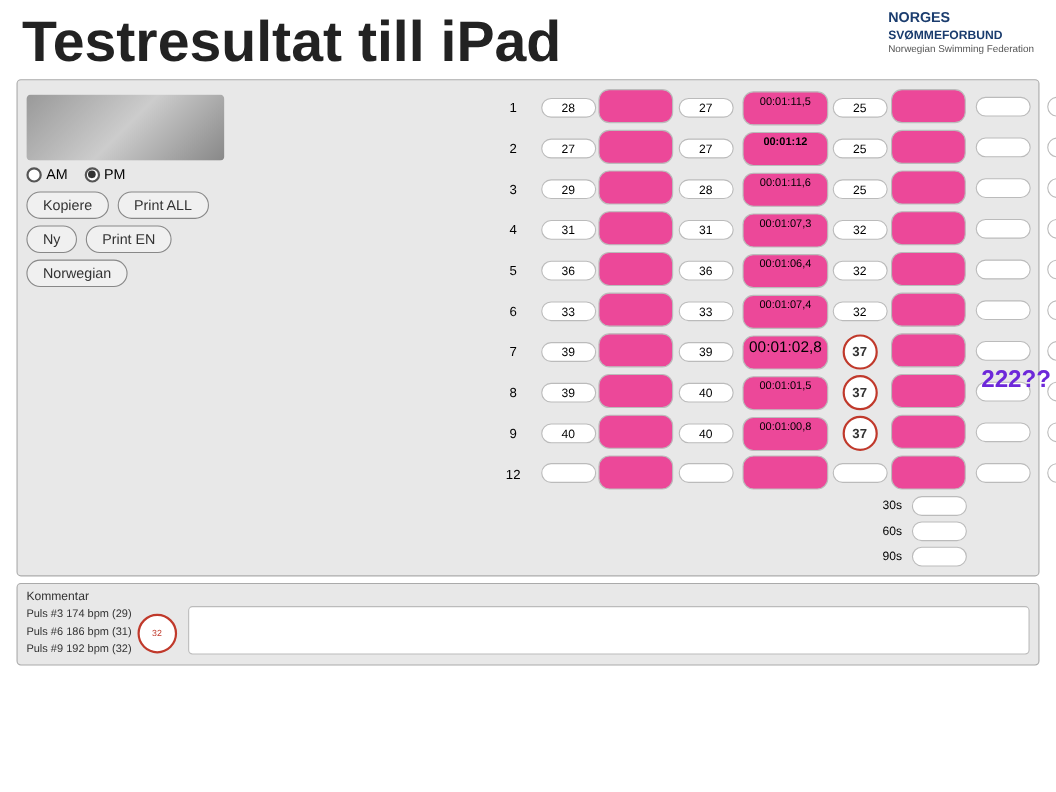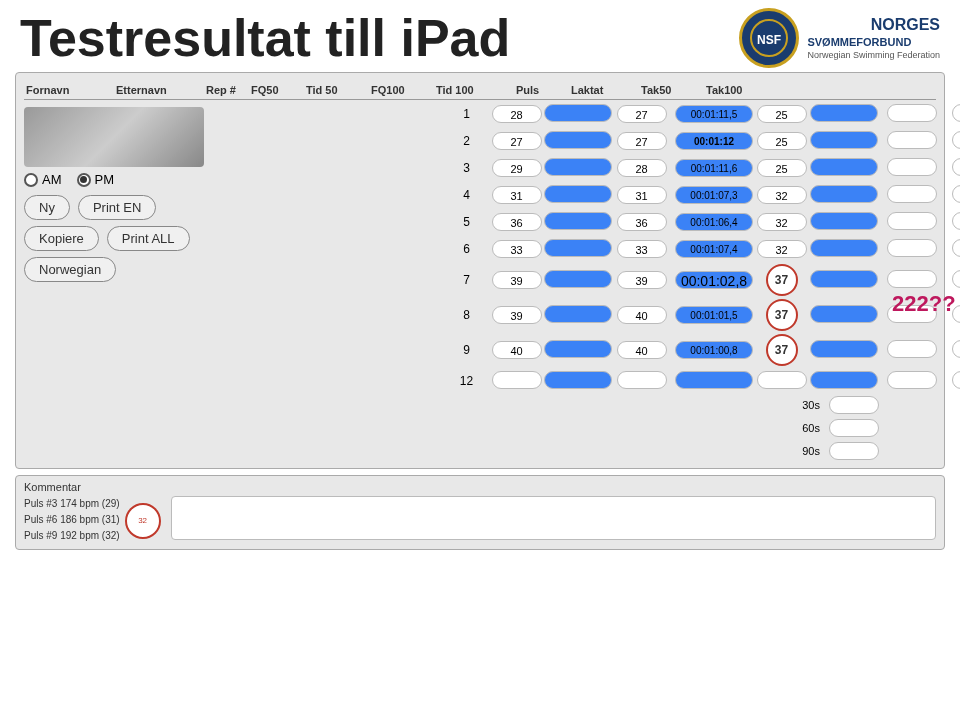--- a/index.html
+++ b/index.html
@@ -47,21 +47,21 @@
       border: 3px solid #c8a020;
     }
     .logo-text {
       display: flex;
       flex-direction: column;
       font-size: 11px;
       font-weight: bold;
       color: #1a3c6e;
       line-height: 1.3;
     }
-    .logo-text .norges { font-size: 16px; text-align: right; }
+    .logo-text .norges { font-size: 13px; }
     .logo-text .sub { font-size: 9px; color: #555; font-weight: normal; }
 
     
     .main-area {
       margin: 0 15px;
       border: 1px solid #aaa;
       border-radius: 4px;
       background: #e8e8e8;
       padding: 8px;
       position: relative;
@@ -183,21 +183,21 @@
       border: 2.5px solid #c0392b;
       font-size: 12px;
       font-weight: bold;
       color: #333;
       background: #fff;
     }
 
     .annotation-222 {
       font-size: 22px;
       font-weight: bold;
-      color: #be185d;
+      color: #6d28d9;
       margin-left: 8px;
     }
     .extra-row {
       display: flex;
       align-items: center;
       gap: 5px;
       font-size: 11px;
     }
 
     
@@ -262,67 +262,48 @@
     }
     .empty-input {
       background: #fff;
       border: 1px solid #bbb;
       border-radius: 10px;
       height: 18px;
       width: 50px;
       display: inline-block;
     }
     .empty-input-wide {
-      background: #3b82f6;
+      background: #ec4899;
       border: 1px solid #bbb;
       border-radius: 10px;
-      height: 18px;
+      height: 31px;
       width: 68px;
       display: inline-block;
     }
 
     .annotation-row {
       position: relative;
     }
   </style>
 </head>
 <body>
 
 <div class="header">
   <div class="title">Testresultat till iPad</div>
   <div class="logo-area">
-    <div class="logo-circle">
-      <svg width="40" height="40" viewBox="0 0 40 40">
-        <circle cx="20" cy="20" r="18" fill="#1a3c6e" stroke="#c8a020" stroke-width="2"></circle>
-        <text x="20" y="26" text-anchor="middle" fill="white" font-size="12" font-weight="bold">NSF</text>
-      </svg>
-    </div>
     <div class="logo-text">
       <span class="norges">NORGES</span>
       <span>SVØMMEFORBUND</span>
       <span class="sub">Norwegian Swimming Federation</span>
     </div>
   </div>
 </div>
 
 <div class="main-area">
 
-  <div class="table-header">
-    <div>Fornavn</div>
-    <div>Etternavn</div>
-    <div>Rep #</div>
-    <div>FQ50</div>
-    <div>Tid 50</div>
-    <div>FQ100</div>
-    <div>Tid 100</div>
-    <div>Puls</div>
-    <div>Laktat</div>
-    <div>Tak50</div>
-    <div>Tak100</div>
-  </div>
 
   <div class="content-layout">
 
     <div class="left-controls">
 
       <div class="avatar-area">
         <div class="avatar-placeholder"></div>
       </div>
 
       <div class="radio-group">
@@ -330,26 +311,26 @@
           <div class="radio-circle"></div>
           <span>AM</span>
         </div>
         <div class="radio-item">
           <div class="radio-circle selected"></div>
           <span>PM</span>
         </div>
       </div>
 
       <div class="btn-row">
+        <button class="btn">Kopiere</button>
+        <button class="btn">Print ALL</button>
+      </div>
+      <div class="btn-row">
         <button class="btn">Ny</button>
         <button class="btn">Print EN</button>
-      </div>
-      <div class="btn-row">
-        <button class="btn">Kopiere</button>
-        <button class="btn">Print ALL</button>
       </div>
       <div style="margin-top:4px;">
         <button class="btn-single">Norwegian</button>
       </div>
     </div>
 
     <div class="data-rows" style="position:relative;">
 
       <div id="row1" class="full-row">
         <div></div>

